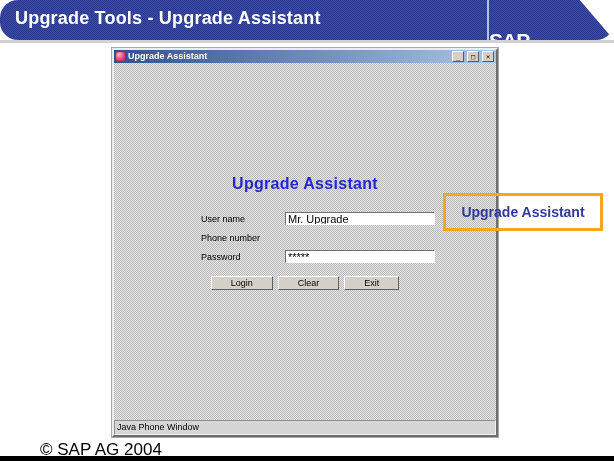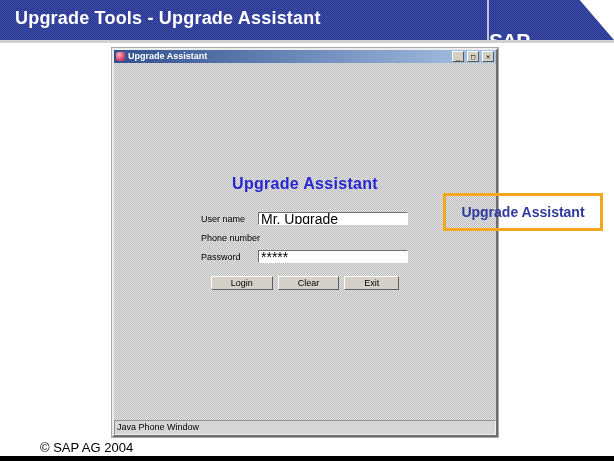--- a/index.html
+++ b/index.html
@@ -14,21 +14,21 @@
       linear-gradient(45deg,#bdbdbd 25%,transparent 25%,transparent 75%,#bdbdbd 75%);
     background-size:2px 2px;background-position:0 0,1px 1px;}
   .dither-blue{
     background-color:#2a3890;
     background-image:
       linear-gradient(45deg,#3c4ca6 25%,transparent 25%,transparent 75%,#3c4ca6 75%),
       linear-gradient(45deg,#3c4ca6 25%,transparent 25%,transparent 75%,#3c4ca6 75%);
     background-size:2px 2px;background-position:0 0,1px 1px;}
 
   
-  .banner{position:absolute;left:0;top:0;width:614px;height:40px;}
+  .banner{position:absolute;left:0;top:0;width:614px;height:40px;border-radius:18px;}
   .banner-title{position:absolute;left:15px;top:8px;font-size:18px;font-weight:bold;
                 color:#fff;white-space:nowrap;letter-spacing:.2px;}
   .sap-triangle{position:absolute;right:0;top:0;width:127px;height:40px;background:#fff;
                 clip-path:polygon(73% 0,100% 0,100% 100%);}
   .sap-divider{position:absolute;left:487px;top:0;width:2px;height:40px;background:#b9c2de;}
   .sap-text{position:absolute;left:489px;top:30px;font-size:21px;font-weight:bold;
             color:#fff;letter-spacing:-1px;line-height:22px;}
   .separator{position:absolute;left:0;top:40px;width:614px;height:3px;background:#d2d2d2;}
 
   
@@ -49,37 +49,37 @@
            display:flex;align-items:center;}
   .menu-item{font-size:9px;color:#000;padding:0 5px;line-height:12px;}
   .content{position:relative;flex:1;}
   .heading{position:absolute;left:0;right:0;top:112px;text-align:center;
            font-size:16px;font-weight:bold;color:#2626d2;letter-spacing:.3px;}
   .form-area{position:absolute;left:87px;top:148px;}
   .form-row{display:flex;align-items:center;height:15px;margin-bottom:4px;}
   .form-label{width:57px;font-size:9px;color:#000;white-space:nowrap;}
   .form-input{width:150px;height:13px;box-sizing:border-box;background:#fff;color:#000;
               border:1px solid;border-color:#6f6f6f #fdfdfd #fdfdfd #6f6f6f;
-              font-size:14px;padding:0 2px;font-family:"Liberation Sans",sans-serif;}
+              font-size:11px;padding:0 2px;font-family:"Liberation Sans",sans-serif;margin-left:27px;}
   .btn-row{position:absolute;left:0;right:0;top:213px;display:flex;
            justify-content:center;gap:5px;}
   .form-btn{background:#d4d0c8;color:#000;font-size:9px;padding:1px 19px;line-height:10px;
             border:1px solid;border-color:#fdfdfd #5f5f5f #5f5f5f #fdfdfd;
             font-family:"Liberation Sans",sans-serif;}
   .statusbar{flex:0 0 15px;box-sizing:border-box;background:#d6d6d6;color:#000;
              border:1px solid;border-color:#909090 #f0f0f0 #f0f0f0 #909090;
              font-size:9px;line-height:13px;padding-left:2px;}
 
   
   .callout{position:absolute;left:443px;top:193px;width:160px;height:38px;box-sizing:border-box;
            border:3px solid #f2a71c;display:flex;align-items:center;justify-content:center;
            font-size:14px;font-weight:bold;color:#2e3a9e;white-space:nowrap;}
 
   
-  .copyright{position:absolute;left:40px;top:440px;font-size:13px;color:#000;}
+  .copyright{position:absolute;left:40px;top:440px;font-size:17px;color:#000;}
   .bottom-bar{position:absolute;left:0;top:456px;width:614px;height:5px;background:#000;}
 </style>
 </head>
 <body>
 
 <div class="slide">
 
   <div class="banner dither-blue">
     <div class="banner-title">Upgrade Tools - Upgrade Assistant</div>
     <div class="sap-triangle"></div>

